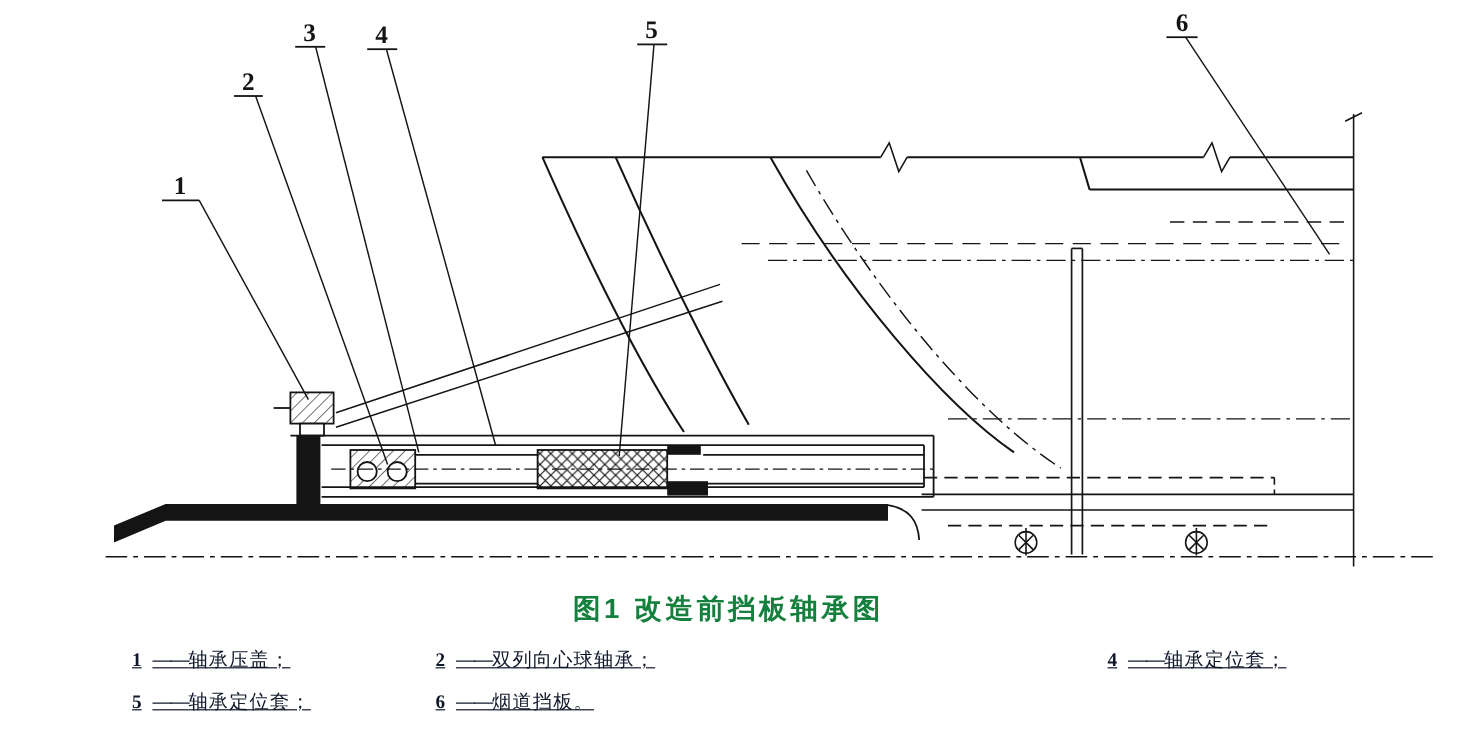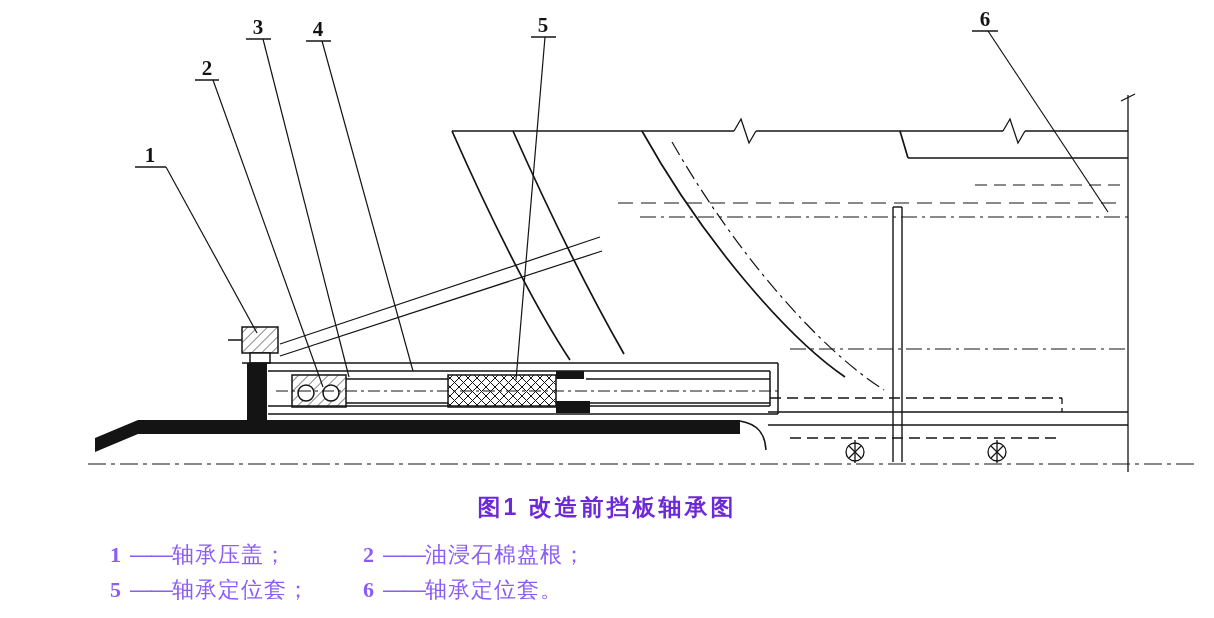--- a/index.html
+++ b/index.html
@@ -7,23 +7,23 @@
     position:relative;width:1214px;height:618px;background:#ffffff;overflow:hidden;
     font-family:"Liberation Sans",sans-serif;color:#141414;
   }
   svg{position:absolute;left:0;top:0;display:block;}
   svg text{
     font-family:"Liberation Serif",serif;font-weight:700;font-size:21px;
     fill:#141414;text-anchor:middle;
   }
   .fig-title{
     position:absolute;left:0;top:492px;width:100%;text-align:center;
-    font-size:23px;font-weight:700;letter-spacing:3px;color:#6d28d9;
+    font-size:23px;font-weight:700;letter-spacing:3px;color:#15803d;
   }
-  .legend-item{position:absolute;font-size:22px;white-space:nowrap;color:#8b5cf6;}
+  .legend-item{position:absolute;font-size:16px;white-space:nowrap;color:#0f172a;text-decoration:underline;}
   .lnum{font-family:"Liberation Serif",serif;font-weight:700;margin-right:9px;}
   .ldash{letter-spacing:-1px;}
   .ltext{letter-spacing:1px;}
 </style>
 </head>
 <body>
 
 <div class="canvas">
 
   <svg width="1214" height="482" viewBox="0 0 1214 482">
@@ -163,23 +163,26 @@
     <text x="543" y="32">5</text>
     <text x="985" y="26">6</text>
   </svg>
 
   <div class="fig-title">图1  改造前挡板轴承图</div>
 
   <div class="legend-item" style="left:110px;top:540px;">
     <span class="lnum">1</span><span class="ldash">——</span><span class="ltext">轴承压盖；</span>
   </div>
   <div class="legend-item" style="left:363px;top:540px;">
-    <span class="lnum">2</span><span class="ldash">——</span><span class="ltext">油浸石棉盘根；</span>
+    <span class="lnum">2</span><span class="ldash">——</span><span class="ltext">双列向心球轴承；</span>
+  </div>
+  <div class="legend-item" style="left:923px;top:540px;">
+    <span class="lnum">4</span><span class="ldash">——</span><span class="ltext">轴承定位套；</span>
   </div>
 
   <div class="legend-item" style="left:110px;top:575px;">
     <span class="lnum">5</span><span class="ldash">——</span><span class="ltext">轴承定位套；</span>
   </div>
   <div class="legend-item" style="left:363px;top:575px;">
-    <span class="lnum">6</span><span class="ldash">——</span><span class="ltext">轴承定位套。</span>
+    <span class="lnum">6</span><span class="ldash">——</span><span class="ltext">烟道挡板。</span>
   </div>
 
 </div>
 
 </body></html>

